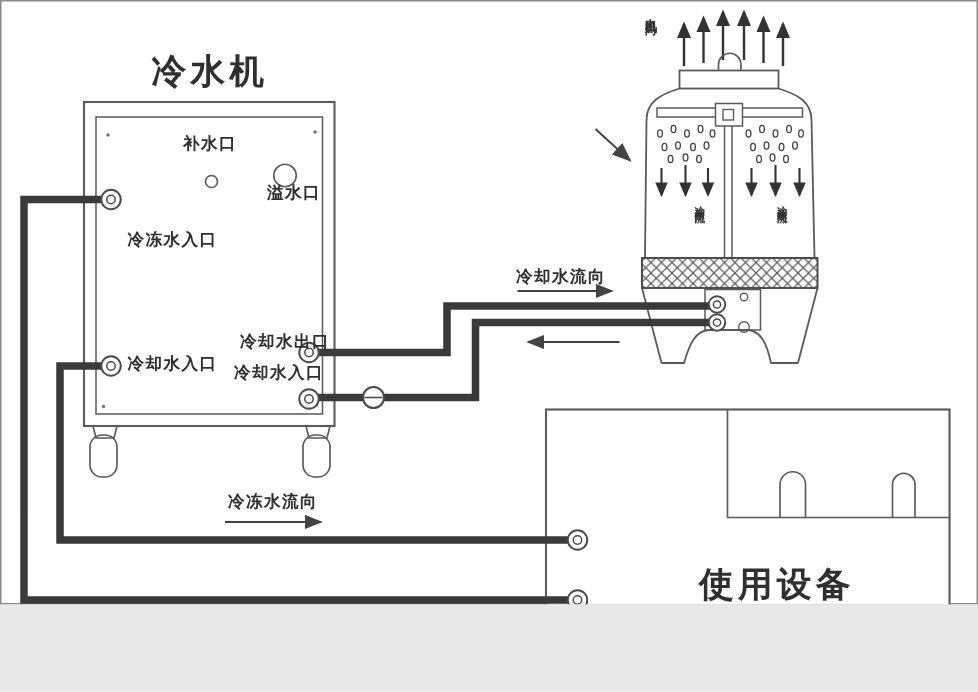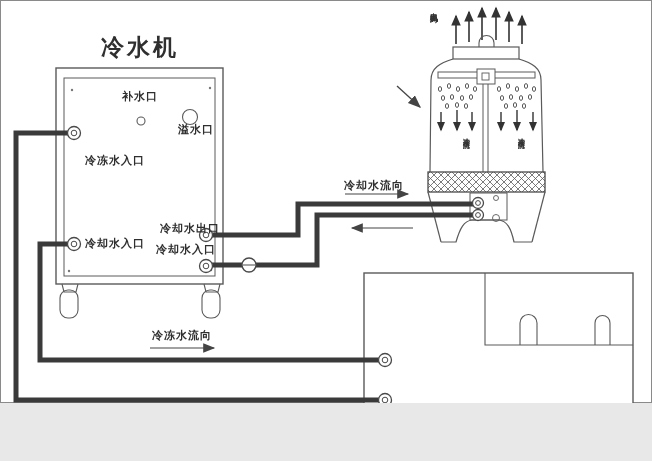--- a/index.html
+++ b/index.html
@@ -185,20 +185,21 @@
 
     <g stroke="#444" stroke-width="1.2" fill="none">
       <line x1="345" y1="194" x2="408" y2="194" marker-end="url(#ahR)"></line>
       <line x1="413" y1="228" x2="352" y2="228" marker-end="url(#ahR)"></line>
       <line x1="150" y1="348" x2="214" y2="348" marker-end="url(#ahR)"></line>
       <line x1="220" y1="414" x2="157" y2="414" marker-end="url(#ahR)"></line>
     </g>
   </svg>
 
   <div class="lbl lbl-xl" style="left:101px; top:36px;">冷水机</div>
+  <div class="lbl lbl-xl" style="left:466px; top:378px;">使用设备</div>
 
   <div class="lbl lbl-sm" style="left:122px; top:91px;">补水口</div>
   <div class="lbl lbl-sm" style="left:178px; top:124px;">溢水口</div>
   <div class="lbl lbl-sm" style="left:85px;  top:127px;margin-top:28px;">冷冻水入口</div>
   <div class="lbl lbl-sm" style="left:85px;  top:238px;">冷却水入口</div>
   <div class="lbl lbl-sm" style="left:160px; top:207px;margin-top:16px;">冷却水出口</div>
   <div class="lbl lbl-sm" style="left:156px; top:244px;">冷却水入口</div>
 
   <div class="lbl lbl-sm" style="left:344px; top:180px;">冷却水流向</div>
   <div class="lbl lbl-sm" style="left:152px; top:330px;text-align:right;">冷冻水流向</div>

